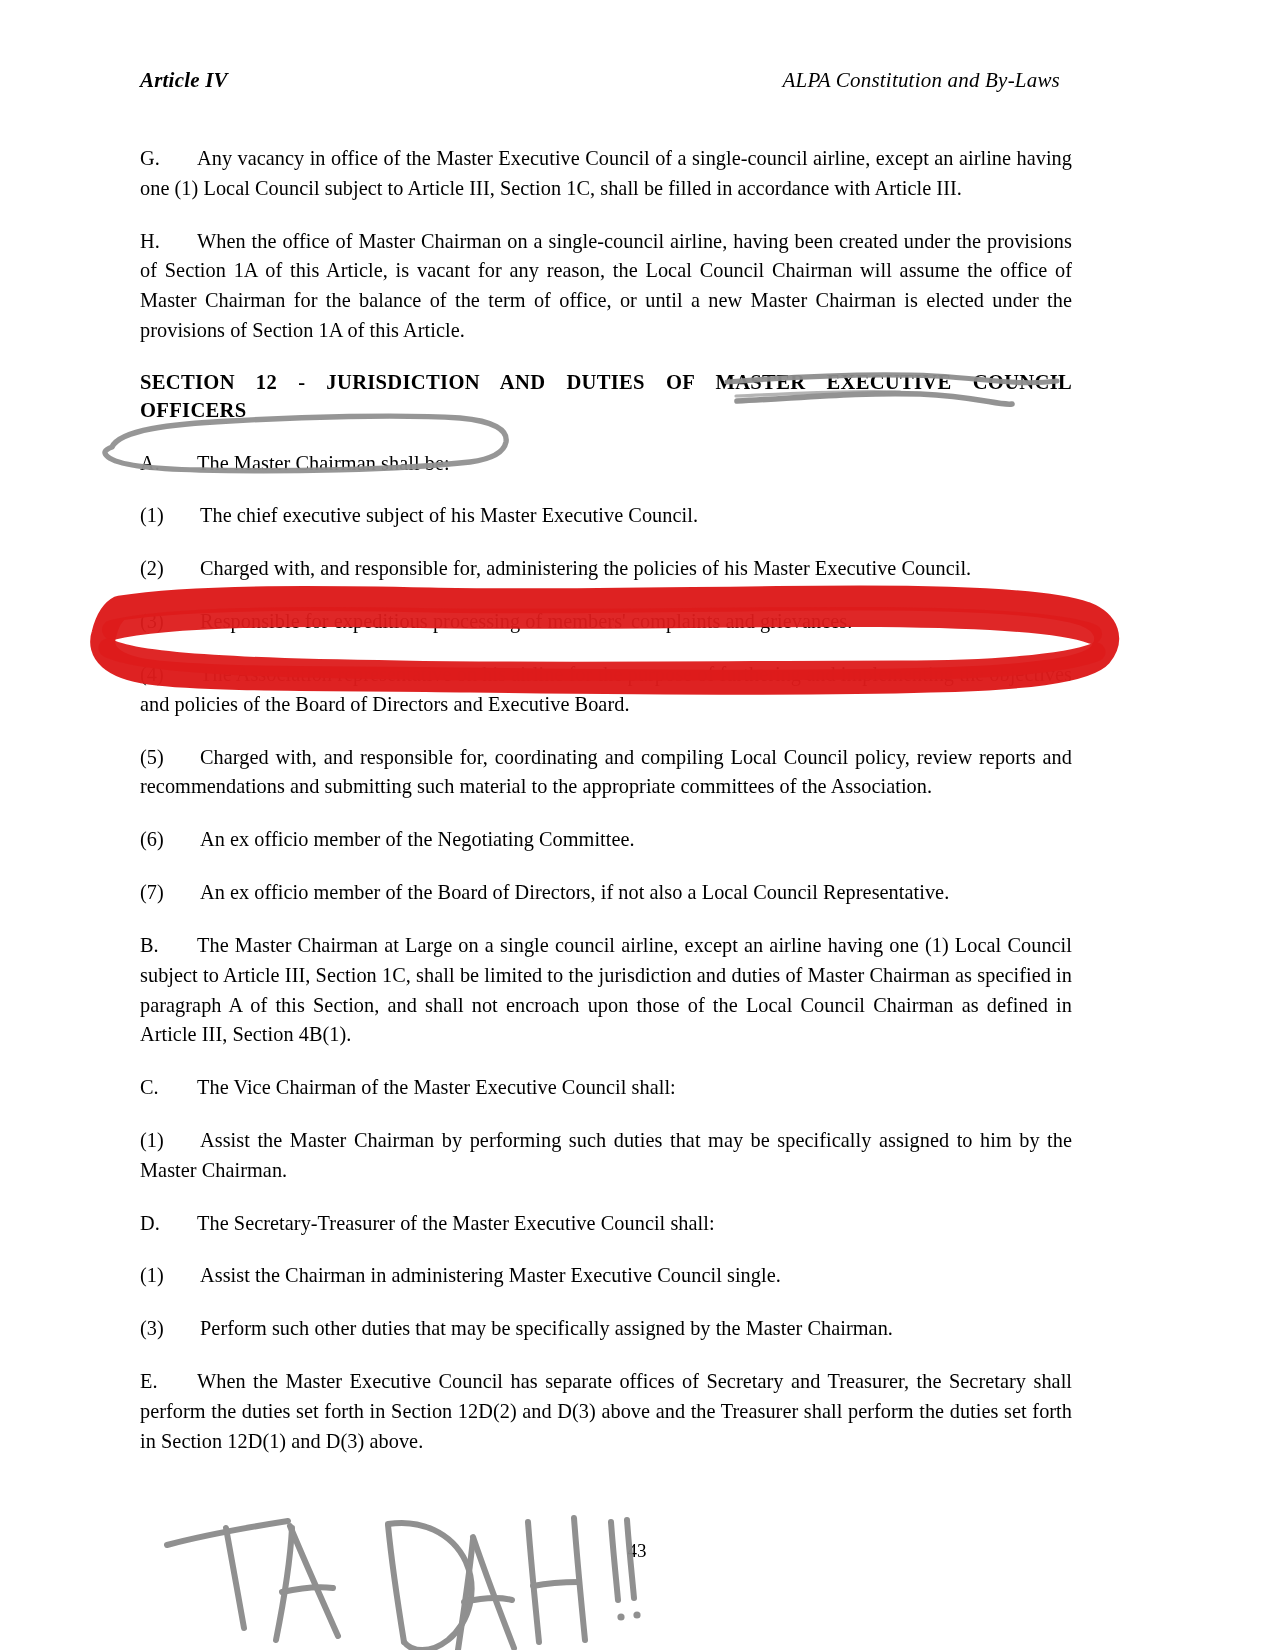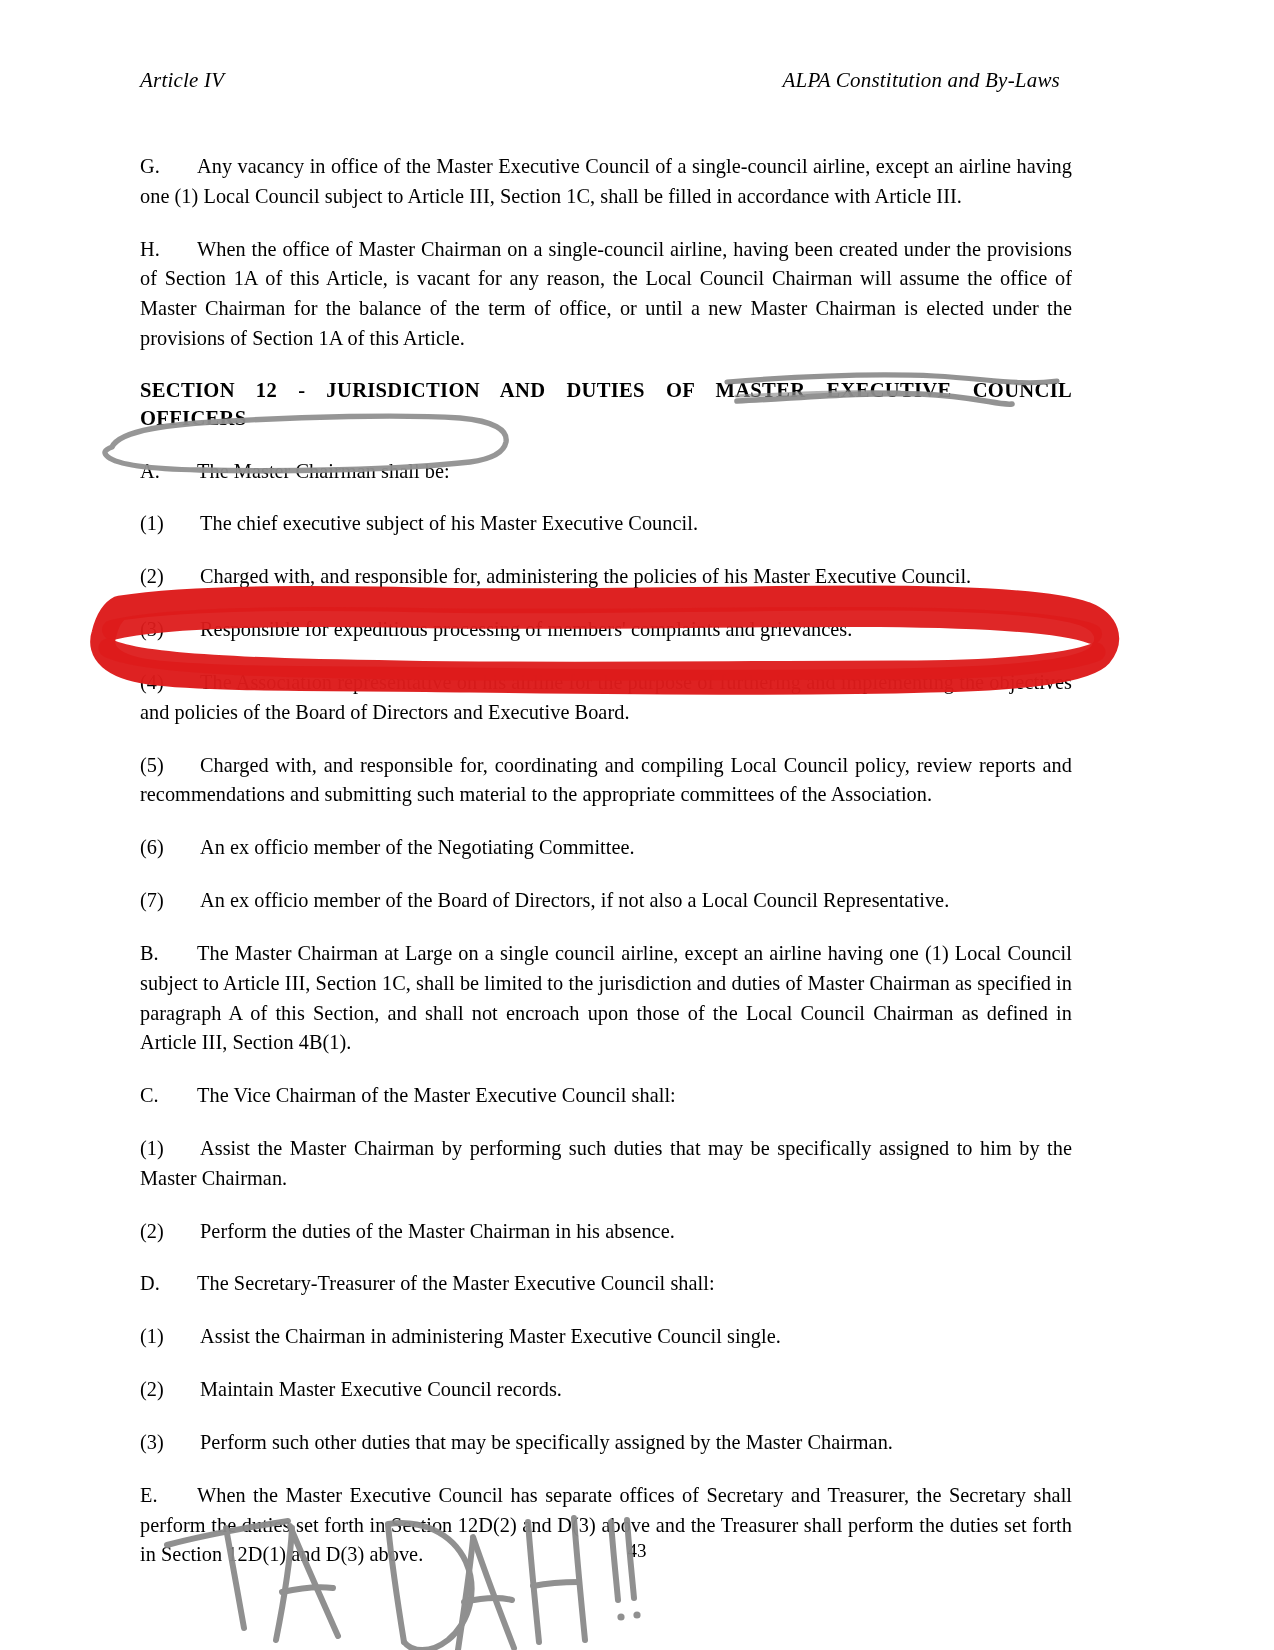--- a/index.html
+++ b/index.html
@@ -23,32 +23,32 @@
     left: 140px;
     top: 68px;
     width: 920px;
     display: flex;
     justify-content: space-between;
     align-items: baseline;
     font-style: italic;
     font-size: 21px;
     letter-spacing: 0.2px;
   }
-  .header .left  { white-space: nowrap; }
+  .header .left  { white-space: nowrap; font-weight: bold; }
   .header .right { white-space: nowrap; text-align: center; }
 
   
   .body-col {
     position: absolute;
     left: 140px;
     top: 140px;
     width: 932px;
   }
   p.para {
-    margin: 12px 0 23px 0;
+    margin: 4px 0 23px 0;
     font-size: 20.3px;
     line-height: 1.47;
     text-align: justify;
     text-justify: inter-word;
     letter-spacing: 0.05px;
   }
   p.para:last-child { margin-bottom: 0; }
   .lbl {
     display: inline-block;
     min-width: 57px;
@@ -154,35 +154,29 @@
     </p>
 
     <p class="para">
       <span class="lbl">C.</span><span>The Vice Chairman of the Master Executive Council shall:</span>
     </p>
 
     <p class="para">
       <span class="lbl-num">(1)</span><span>Assist the Master Chairman by performing such duties that may be specifically assigned to him by the Master Chairman.</span>
     </p>
 
-    <p class="para">
-      <span class="lbl-num">(2)</span><span>Perform the duties of the Master Chairman in his absence.</span>
-    </p>
 
     <p class="para">
       <span class="lbl">D.</span><span>The Secretary-Treasurer of the Master Executive Council shall:</span>
     </p>
 
     <p class="para">
       <span class="lbl-num">(1)</span><span>Assist the Chairman in administering Master Executive Council single.</span>
     </p>
 
-    <p class="para">
-      <span class="lbl-num">(2)</span><span>Maintain Master Executive Council records.</span>
-    </p>
 
     <p class="para">
       <span class="lbl-num">(3)</span><span>Perform such other duties that may be specifically assigned by the Master Chairman.</span>
     </p>
 
     <p class="para">
       <span class="lbl">E.</span><span>When the Master Executive Council has separate offices of Secretary and Treasurer, the Secretary shall perform the duties set forth in Section 12D(2) and D(3) above and the Treasurer shall perform the duties set forth in Section 12D(1) and D(3) above.</span>
     </p>
 
   </div>

